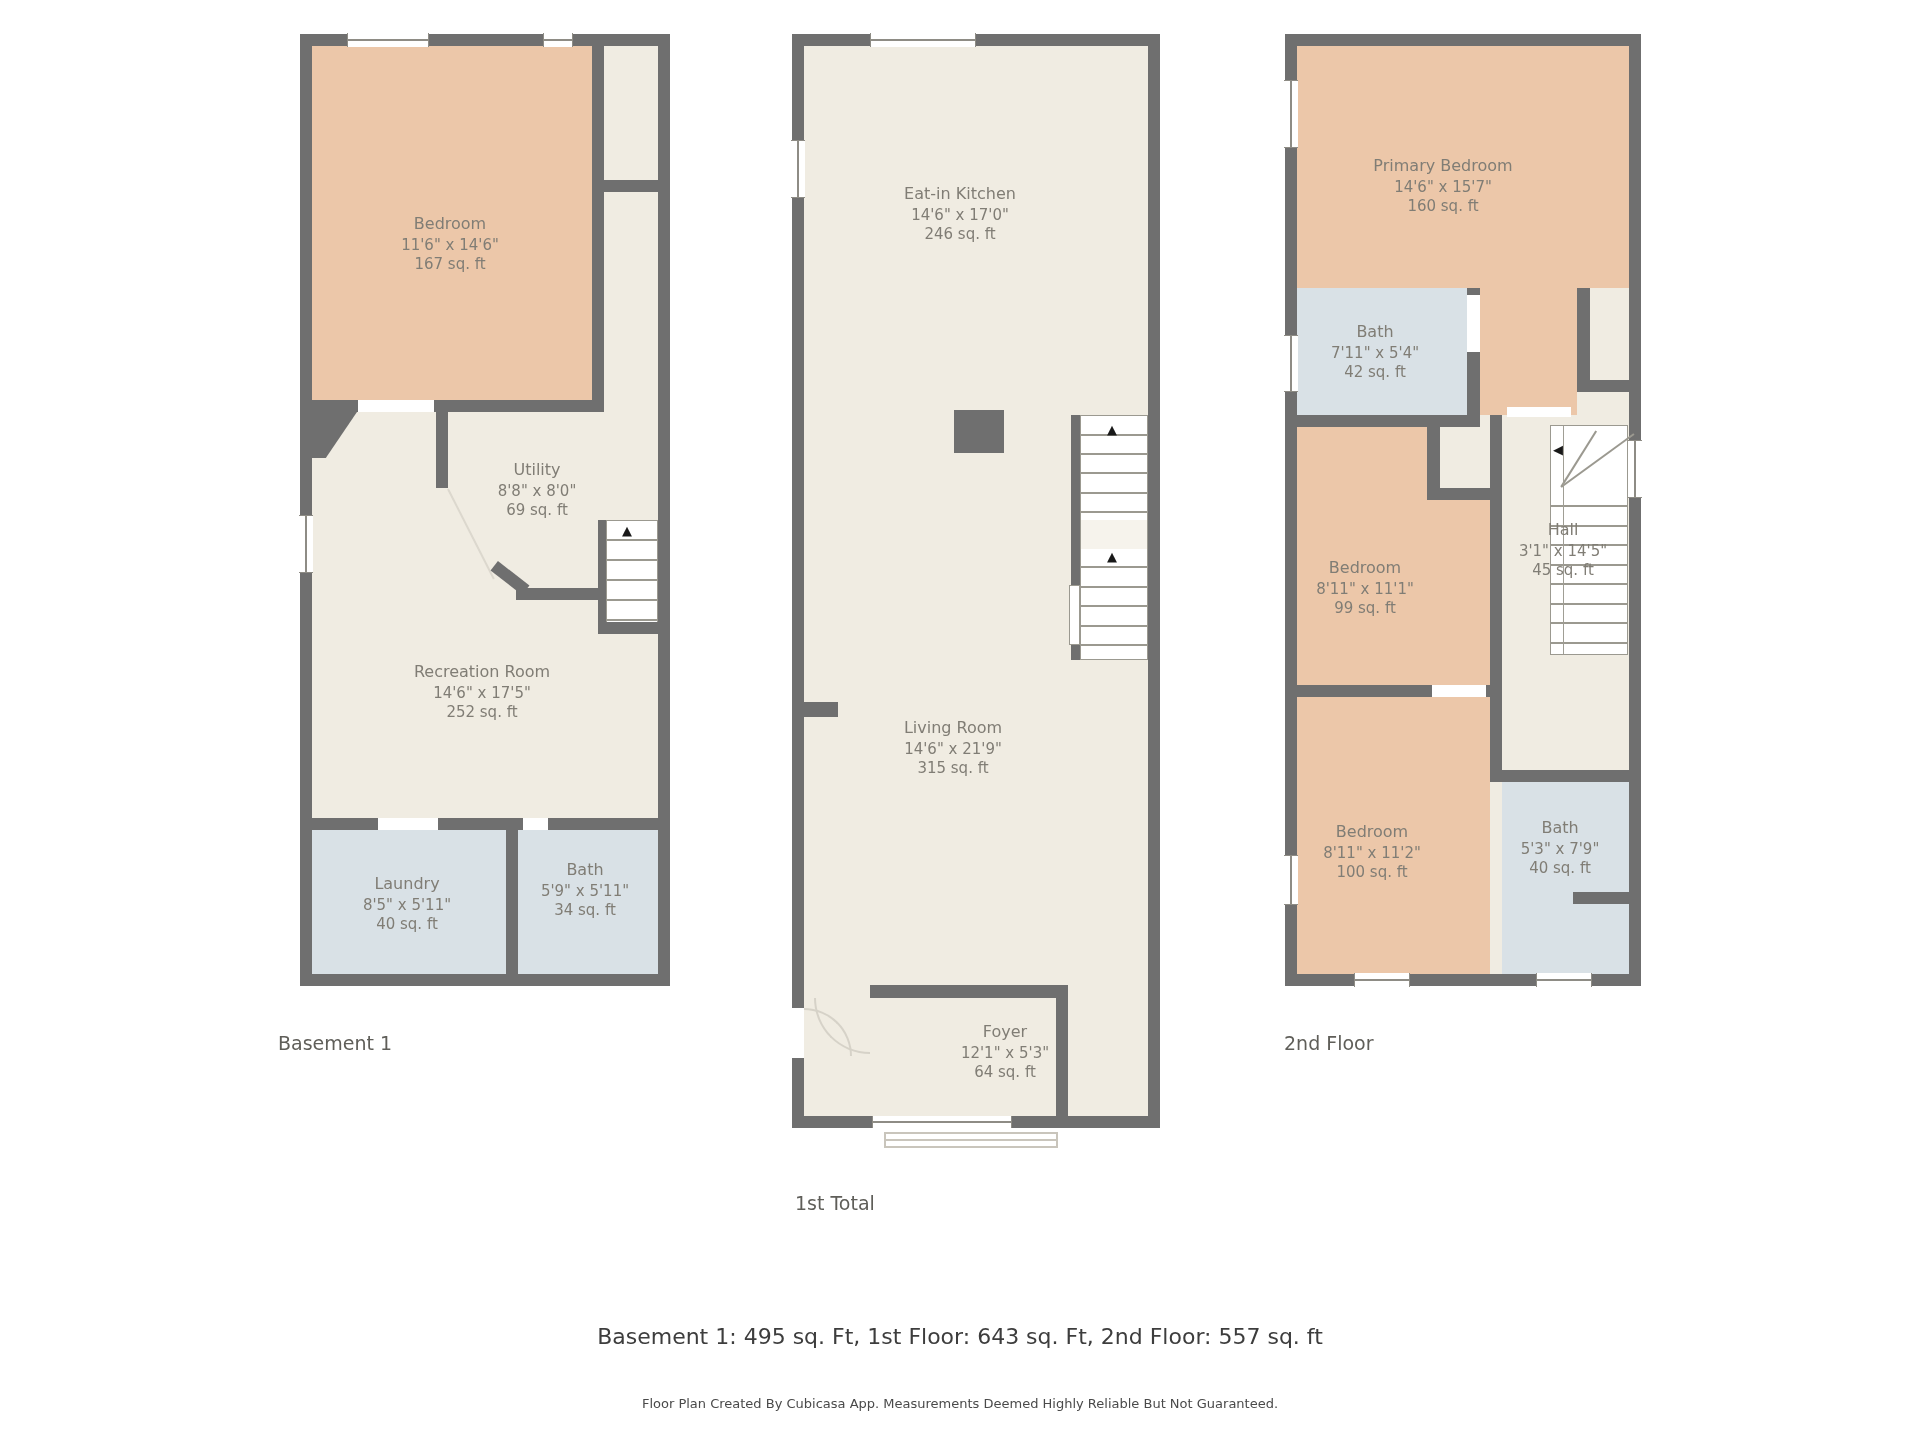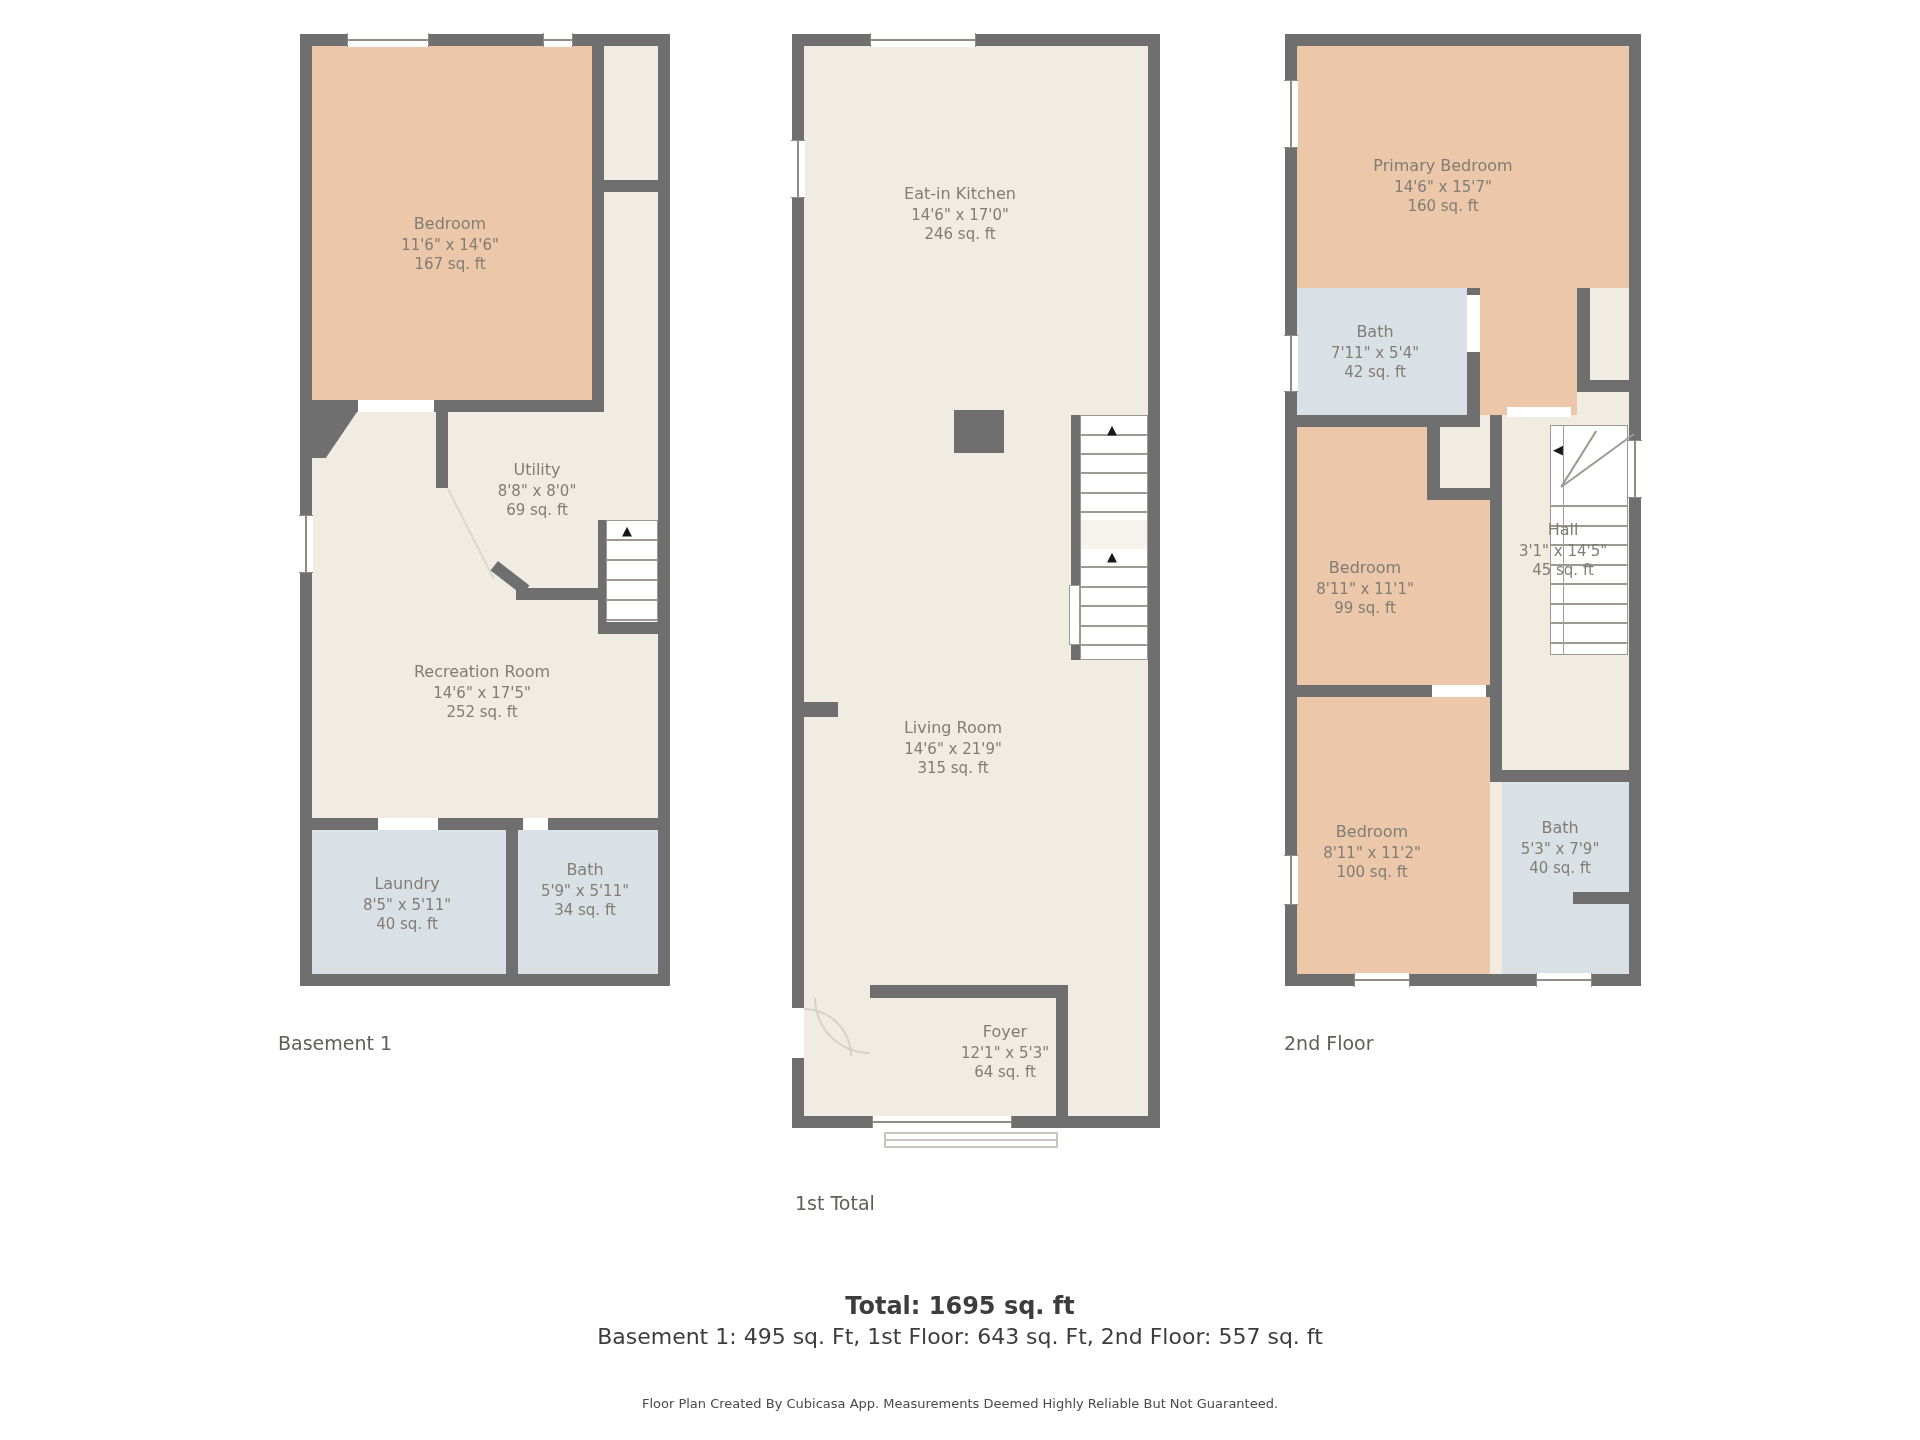--- a/index.html
+++ b/index.html
@@ -199,17 +199,16 @@
     <div class="d">8'11" x 11'2"</div>
     <div class="a">100 sq. ft</div>
   </div>
   <div class="lbl" style="left:1560px;top:818px;">
     <div class="n">Bath</div>
     <div class="d">5'3" x 7'9"</div>
     <div class="a">40 sq. ft</div>
   </div>
   <div class="cap" style="left:1284px;top:1032px;">2nd Floor</div>
 
-  <div class="sumline" style="top:1292px;font-size:24px;font-weight:bold;">Total: 1695 sq. ft</div>
   <div class="sumline" style="top:1324px;font-size:22px;">Basement 1: 495 sq. Ft, 1st Floor: 643 sq. Ft, 2nd Floor: 557 sq. ft</div>
   <div class="sumline" style="top:1396px;font-size:13px;color:#4a4a4a;">Floor Plan Created By Cubicasa App. Measurements Deemed Highly Reliable But Not Guaranteed.</div>
 
 </div>
 
 </body></html>

